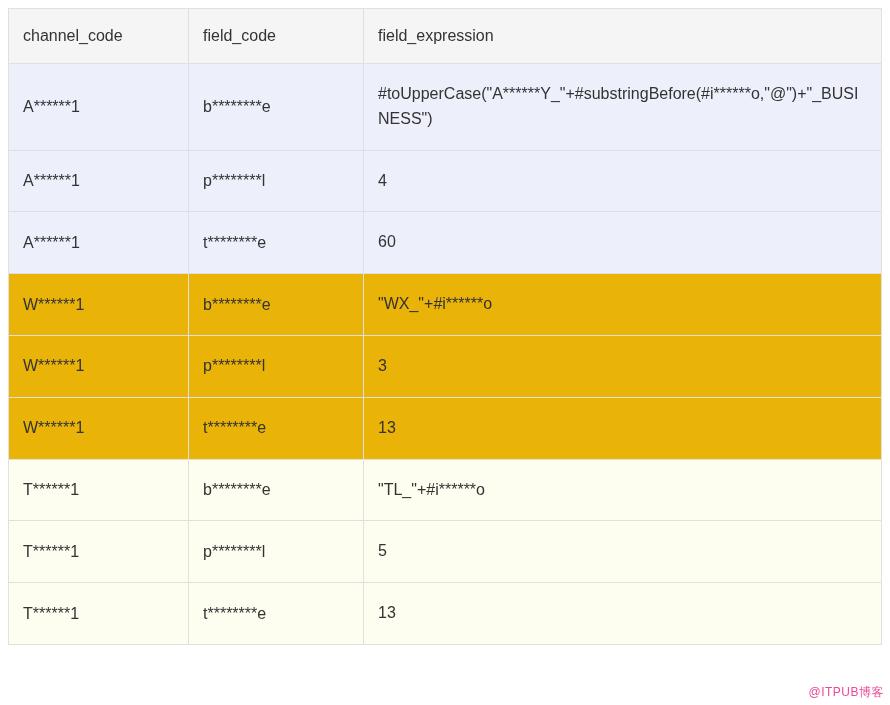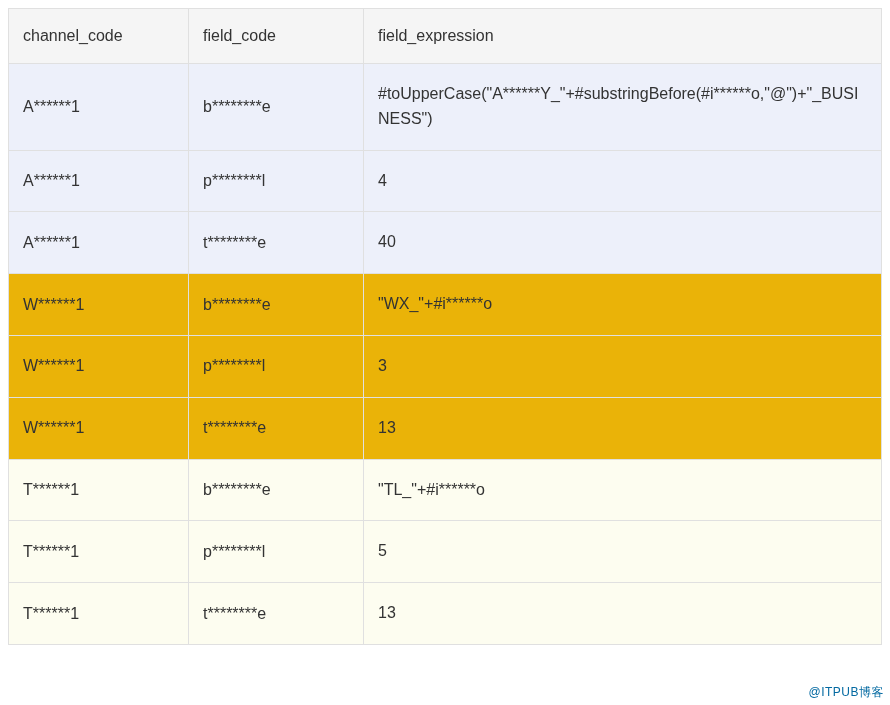--- a/index.html
+++ b/index.html
@@ -38,21 +38,21 @@
     col.col-expr { width: auto; }
     tr.group-a td { background: #edf0fa; }
     tr.group-w td { background: #eab308; }
     tr.group-t td { background: #fdfdf0; margin-top: 20px; }
     td.expr-cell { line-height: 1.55; }
     .watermark {
       position: fixed;
       right: 6px;
       bottom: 4px;
       font-size: 12px;
-      color: #0369a1;
+      color: #ec4899;
       letter-spacing: 0.5px;
     }
   </style>
 </head>
 <body>
 
 <table>
   <colgroup>
     <col class="col-channel">
     <col class="col-field">
@@ -72,21 +72,21 @@
       <td class="expr-cell">#toUpperCase("A******Y_"+#substringBefore(#i******o,"@")+"_BUSINESS")</td>
     </tr>
     <tr class="group-a">
       <td>A******1</td>
       <td>p********l</td>
       <td class="expr-cell">4</td>
     </tr>
     <tr class="group-a">
       <td>A******1</td>
       <td>t********e</td>
-      <td class="expr-cell">40</td>
+      <td class="expr-cell">60</td>
     </tr>
     <tr class="group-w">
       <td>W******1</td>
       <td>b********e</td>
       <td class="expr-cell">"WX_"+#i******o</td>
     </tr>
     <tr class="group-w">
       <td>W******1</td>
       <td>p********l</td>
       <td class="expr-cell">3</td>

